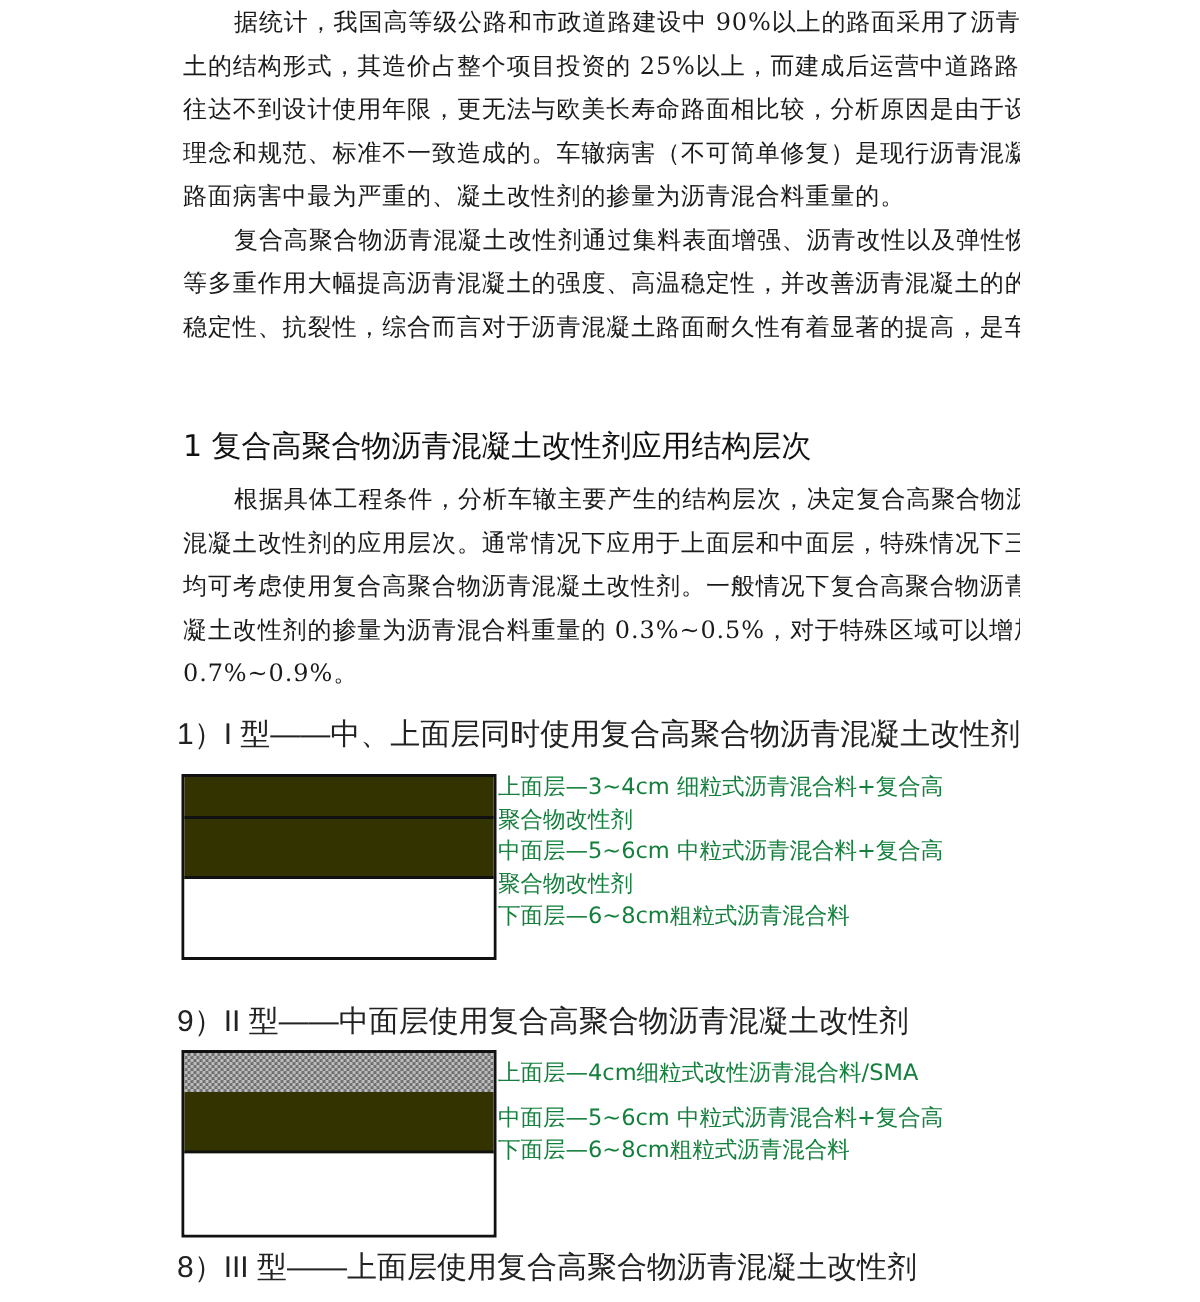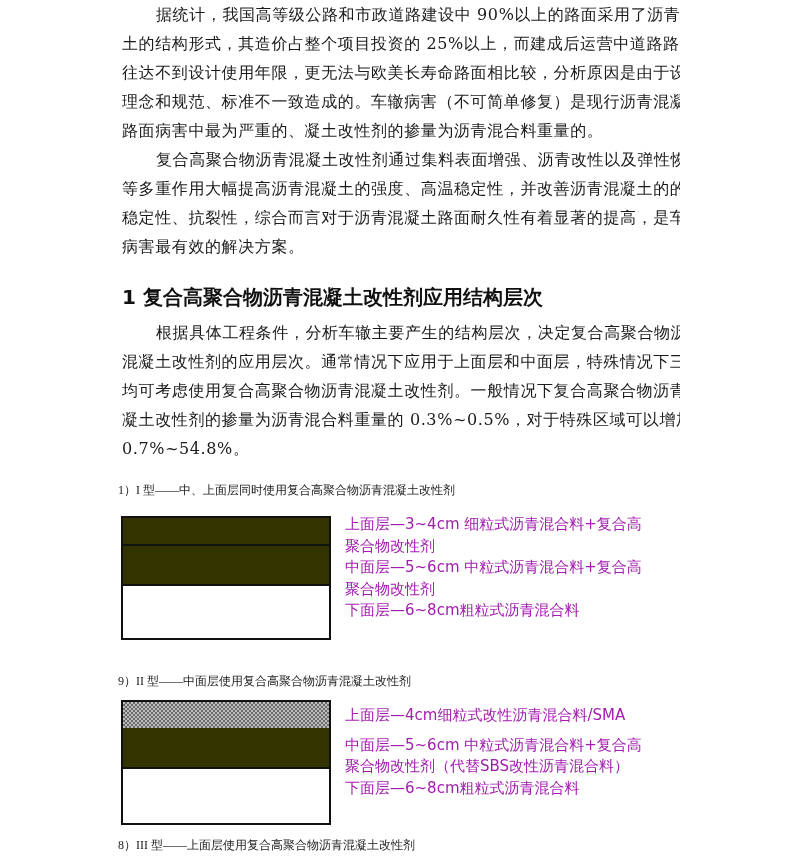--- a/index.html
+++ b/index.html
@@ -8,72 +8,71 @@
     position: absolute; left: 122px; width: 558px;
     font-family: "DejaVu Serif", "Liberation Serif", serif;
     font-size: 16px; line-height: 29px; letter-spacing: 0.6px;
     text-align: justify; margin: 0;
   }
   .para .ln { display: block; height: 29px; white-space: nowrap; overflow: hidden; }
   .para .ln.indent { padding-left: 34px; }
   .heading {
     position: absolute; left: 122px; top: 283px;
     font-family: "DejaVu Sans", "Liberation Sans", sans-serif;
-    font-size: 20px; line-height: 28px; margin: 0; font-weight: bold; color: #111;
+    font-size: 20px; line-height: 28px; margin: 0; font-weight: normal; color: #111;
   }
   .caption {
     position: absolute; left: 118px;
-    font-family: Liberation Serif, serif;
-    font-size: 12px; line-height: 20px; color: #222; white-space: nowrap;
+    font-family: Liberation Sans, sans-serif;
+    font-size: 20px; line-height: 20px; color: #222; white-space: nowrap;
   }
   .diagram { position: absolute; left: 121px; width: 210px; border: 2px solid #111; box-sizing: border-box; }
   .layer { width: 100%; box-sizing: border-box; }
   .layer.dark { background: #333300; }
   .layer.white { background: #ffffff; }
   .layer.hatch {
     background-color: #bdbdbd;
     background-image:
       linear-gradient(45deg, #6a6a6a 25%, transparent 25%, transparent 75%, #6a6a6a 75%),
       linear-gradient(45deg, #6a6a6a 25%, transparent 25%, transparent 75%, #6a6a6a 75%);
     background-size: 4px 4px; background-position: 0 0, 2px 2px;
   }
   .layer.sep { border-bottom: 2px solid #111; }
   .labels {
     position: absolute; left: 332px;
     font-family: "DejaVu Sans", "Liberation Sans", sans-serif;
-    font-size: 15px; color: #a21caf; white-space: nowrap; margin-left: 13px;
+    font-size: 15px; color: #15803d; white-space: nowrap;
   }
   .labels .lbl { display: block; height: 21.5px; line-height: 21.5px; }
 </style>
 </head>
 <body>
 
 <div class="para" style="top:0px;">
   <span class="ln indent">据统计，我国高等级公路和市政道路建设中 90%以上的路面采用了沥青混凝</span>
   <span class="ln">土的结构形式，其造价占整个项目投资的 25%以上，而建成后运营中道路路面往</span>
   <span class="ln">往达不到设计使用年限，更无法与欧美长寿命路面相比较，分析原因是由于设计</span>
   <span class="ln">理念和规范、标准不一致造成的。车辙病害（不可简单修复）是现行沥青混凝土</span>
   <span class="ln">路面病害中最为严重的、凝土改性剂的掺量为沥青混合料重量的。</span>
 </div>
 
 <div class="para" style="top:145px;">
   <span class="ln indent">复合高聚合物沥青混凝土改性剂通过集料表面增强、沥青改性以及弹性恢复</span>
   <span class="ln">等多重作用大幅提高沥青混凝土的强度、高温稳定性，并改善沥青混凝土的的水</span>
   <span class="ln">稳定性、抗裂性，综合而言对于沥青混凝土路面耐久性有着显著的提高，是车辙</span>
-  <span class="ln">病害最有效的解决方案。</span>
 </div>
 
 <h2 class="heading">1 复合高聚合物沥青混凝土改性剂应用结构层次</h2>
 
 <div class="para" style="top:318px;">
   <span class="ln indent">根据具体工程条件，分析车辙主要产生的结构层次，决定复合高聚合物沥青</span>
   <span class="ln">混凝土改性剂的应用层次。通常情况下应用于上面层和中面层，特殊情况下三层</span>
   <span class="ln">均可考虑使用复合高聚合物沥青混凝土改性剂。一般情况下复合高聚合物沥青混</span>
   <span class="ln">凝土改性剂的掺量为沥青混合料重量的 0.3%~0.5%，对于特殊区域可以增加到</span>
-  <span class="ln">0.7%~54.8%。</span>
+  <span class="ln">0.7%~0.9%。</span>
 </div>
 
 <div class="caption" style="top:480px;">1）I 型——中、上面层同时使用复合高聚合物沥青混凝土改性剂</div>
 
 <div class="diagram" style="top:516px; height:124px;">
   <div class="layer dark sep" style="height:28px;"></div>
   <div class="layer dark sep" style="height:40px;"></div>
   <div class="layer white" style="height:52px;"></div>
 </div>
 <div class="labels" style="top:514px;">
@@ -87,17 +86,16 @@
 <div class="caption" style="top:671px;">9）II 型——中面层使用复合高聚合物沥青混凝土改性剂</div>
 
 <div class="diagram" style="top:700px; height:125px;">
   <div class="layer hatch" style="height:26px;"></div>
   <div class="layer dark sep" style="height:41px;"></div>
   <div class="layer white" style="height:54px;"></div>
 </div>
 <div class="labels" style="top:705px;">
   <span class="lbl">上面层—4cm细粒式改性沥青混合料/SMA</span>
   <span class="lbl" style="margin-top:8px;">中面层—5~6cm 中粒式沥青混合料+复合高</span>
-  <span class="lbl">聚合物改性剂（代替SBS改性沥青混合料）</span>
   <span class="lbl">下面层—6~8cm粗粒式沥青混合料</span>
 </div>
 
 <div class="caption" style="top:835px;">8）III 型——上面层使用复合高聚合物沥青混凝土改性剂</div>
 
 </body></html>

